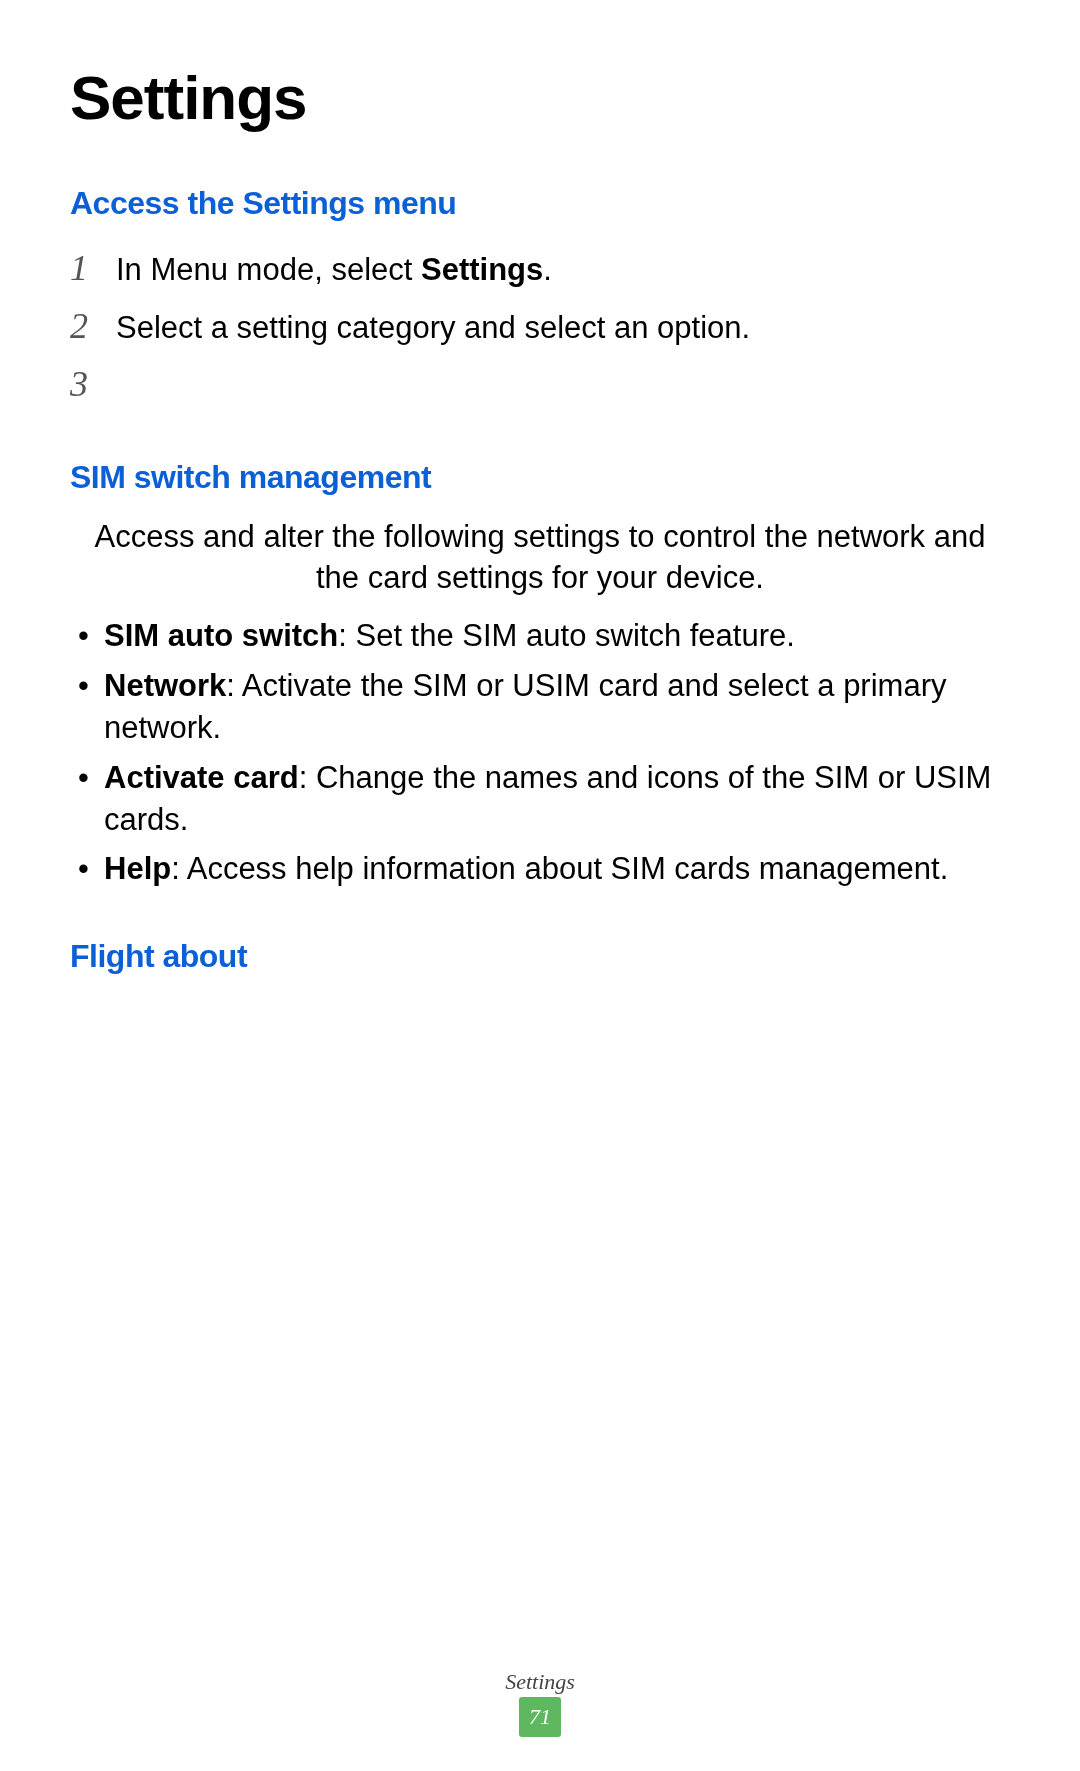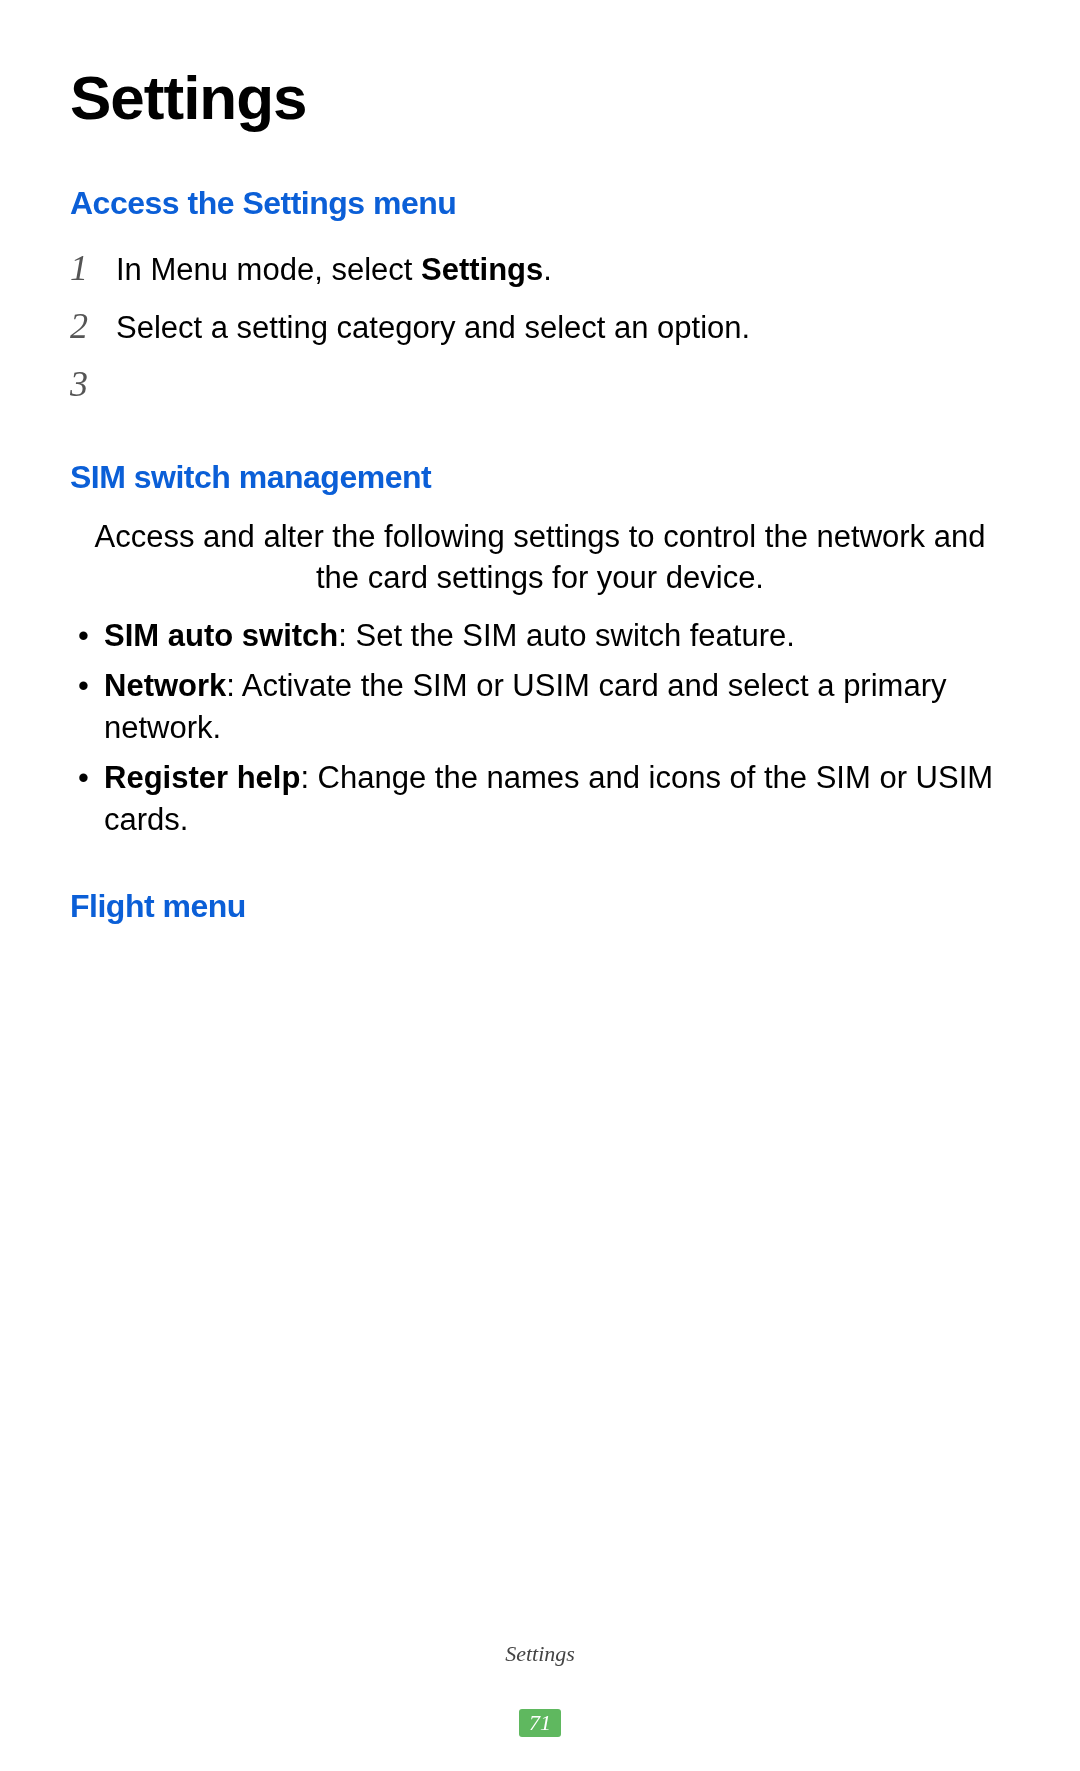--- a/index.html
+++ b/index.html
@@ -98,23 +98,22 @@
       font-family: Georgia, 'Times New Roman', serif;
       margin-bottom: 2px;
     }
     .footer-page {
       display: inline-block;
       background: #5fb85f;
       color: #fff;
       font-style: italic;
       font-size: 22px;
       font-family: Georgia, 'Times New Roman', serif;
-      padding: 1px 10px;
+      padding: 7px 10px;
       border-radius: 3px;
-      margin-top: 40px;
     }
   </style>
 </head>
 <body>
 
 <h1 class="page-title">Settings</h1>
 
 <div class="section-block">
   <h2 class="section-heading">Access the Settings menu</h2>
   <ol class="numbered-list">
@@ -138,25 +137,28 @@
   <h2 class="section-heading">SIM switch management</h2>
   <p class="body-text">Access and alter the following settings to control the network and the card settings for your device.</p>
   <ul class="bullet-list">
     <li>
       <span class="bold">SIM auto switch</span><span>: Set the SIM auto switch feature.</span>
     </li>
     <li>
       <span class="bold">Network</span><span>: Activate the SIM or USIM card and select a primary network.</span>
     </li>
     <li>
-      <span class="bold">Register help</span><span>: Change the names and icons of the SIM or USIM cards.</span>
+      <span class="bold">Activate card</span><span>: Change the names and icons of the SIM or USIM cards.</span>
+    </li>
+    <li>
+      <span class="bold">Help</span><span>: Access help information about SIM cards management.</span>
     </li>
   </ul>
 </div>
 
 <div class="section-block">
-  <h2 class="section-heading">Flight menu</h2>
+  <h2 class="section-heading">Flight about</h2>
 </div>
 
 <div class="footer">
   <div class="footer-label">Settings</div>
   <div class="footer-page">71</div>
 </div>
 
 </body></html>

